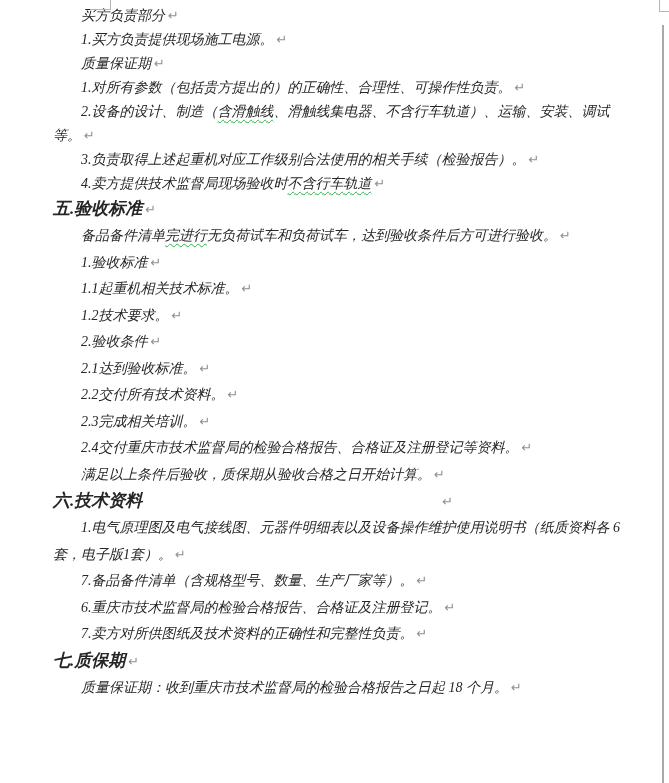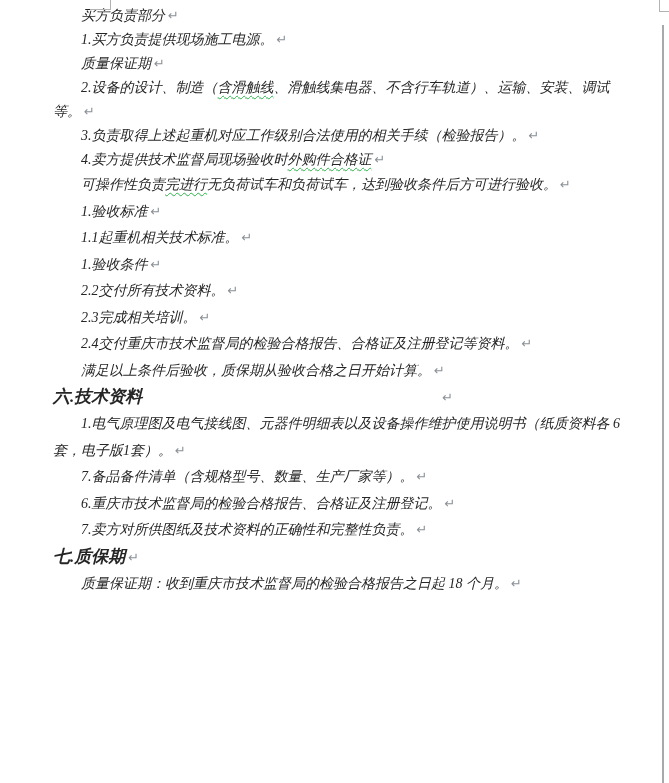--- a/index.html
+++ b/index.html
@@ -42,27 +42,31 @@
 </head>
 <body>
 
 <div class="doc">
   <div class="mark-tl"></div>
   <div class="mark-tr"></div>
 
 <p class="b24"><span class="">买方负责部分</span><span class="pil">↵</span></p>
     <p class="b24"><span class="">1.买方负责提供现场施工电源。</span><span class="pil">↵</span></p>
     <p class="b24"><span class="">质量保证期</span><span class="pil">↵</span></p>
+    <p class="b24"><span class="">1.对所有参数（包括贵方提出的）的正确性、合理性、可操作性负责。</span><span class="pil">↵</span></p>
     <p class="b24"><span class="">2.设备的设计、制造（</span><span class="sq">含滑触线</span><span class="">、滑触线集电器、不含行车轨道）、运输、安装、调试等。</span><span class="pil">↵</span></p>
     <p class="b24"><span class="">3.负责取得上述起重机对应工作级别合法使用的相关手续（检验报告）。</span><span class="pil">↵</span></p>
-    <p class="b24"><span class="">4.卖方提供技术监督局现场验收时</span><span class="sq">外购件合格证</span><span class="pil">↵</span></p>
-    <p class="b26"><span class="">可操作性负责</span><span class="sq">完进行</span><span class="">无负荷试车和负荷试车，达到验收条件后方可进行验收。</span><span class="pil">↵</span></p>
+    <p class="b24"><span class="">4.卖方提供技术监督局现场验收时</span><span class="sq">不含行车轨道</span><span class="pil">↵</span></p>
+    <p class="h"><span class="">五.验收标准</span><span class="pil">↵</span></p>
+    <p class="b26"><span class="">备品备件清单</span><span class="sq">完进行</span><span class="">无负荷试车和负荷试车，达到验收条件后方可进行验收。</span><span class="pil">↵</span></p>
     <p class="b26"><span class="">1.验收标准</span><span class="pil">↵</span></p>
     <p class="b26"><span class="">1.1起重机相关技术标准。</span><span class="pil">↵</span></p>
-    <p class="b26"><span class="">1.验收条件</span><span class="pil">↵</span></p>
+    <p class="b26"><span class="">1.2技术要求。</span><span class="pil">↵</span></p>
+    <p class="b26"><span class="">2.验收条件</span><span class="pil">↵</span></p>
+    <p class="b26"><span class="">2.1达到验收标准。</span><span class="pil">↵</span></p>
     <p class="b26"><span class="">2.2交付所有技术资料。</span><span class="pil">↵</span></p>
     <p class="b26"><span class="">2.3完成相关培训。</span><span class="pil">↵</span></p>
     <p class="b26"><span class="">2.4交付重庆市技术监督局的检验合格报告、合格证及注册登记等资料。</span><span class="pil">↵</span></p>
     <p class="b26"><span class="">满足以上条件后验收，质保期从验收合格之日开始计算。</span><span class="pil">↵</span></p>
     <p class="h"><span class="">六.技术资料</span><span class="pil pil-far">↵</span></p>
     <p class="b26"><span class="">1.电气原理图及电气接线图、元器件明细表以及设备操作维护使用说明书（纸质资料各 6</span></p>
     <p class="cont"><span class="">套，电子版1套）。</span><span class="pil">↵</span></p>
     <p class="b26"><span class="">7.备品备件清单（含规格型号、数量、生产厂家等）。</span><span class="pil">↵</span></p>
     <p class="b26"><span class="">6.重庆市技术监督局的检验合格报告、合格证及注册登记。</span><span class="pil">↵</span></p>
     <p class="b26"><span class="">7.卖方对所供图纸及技术资料的正确性和完整性负责。</span><span class="pil">↵</span></p>

